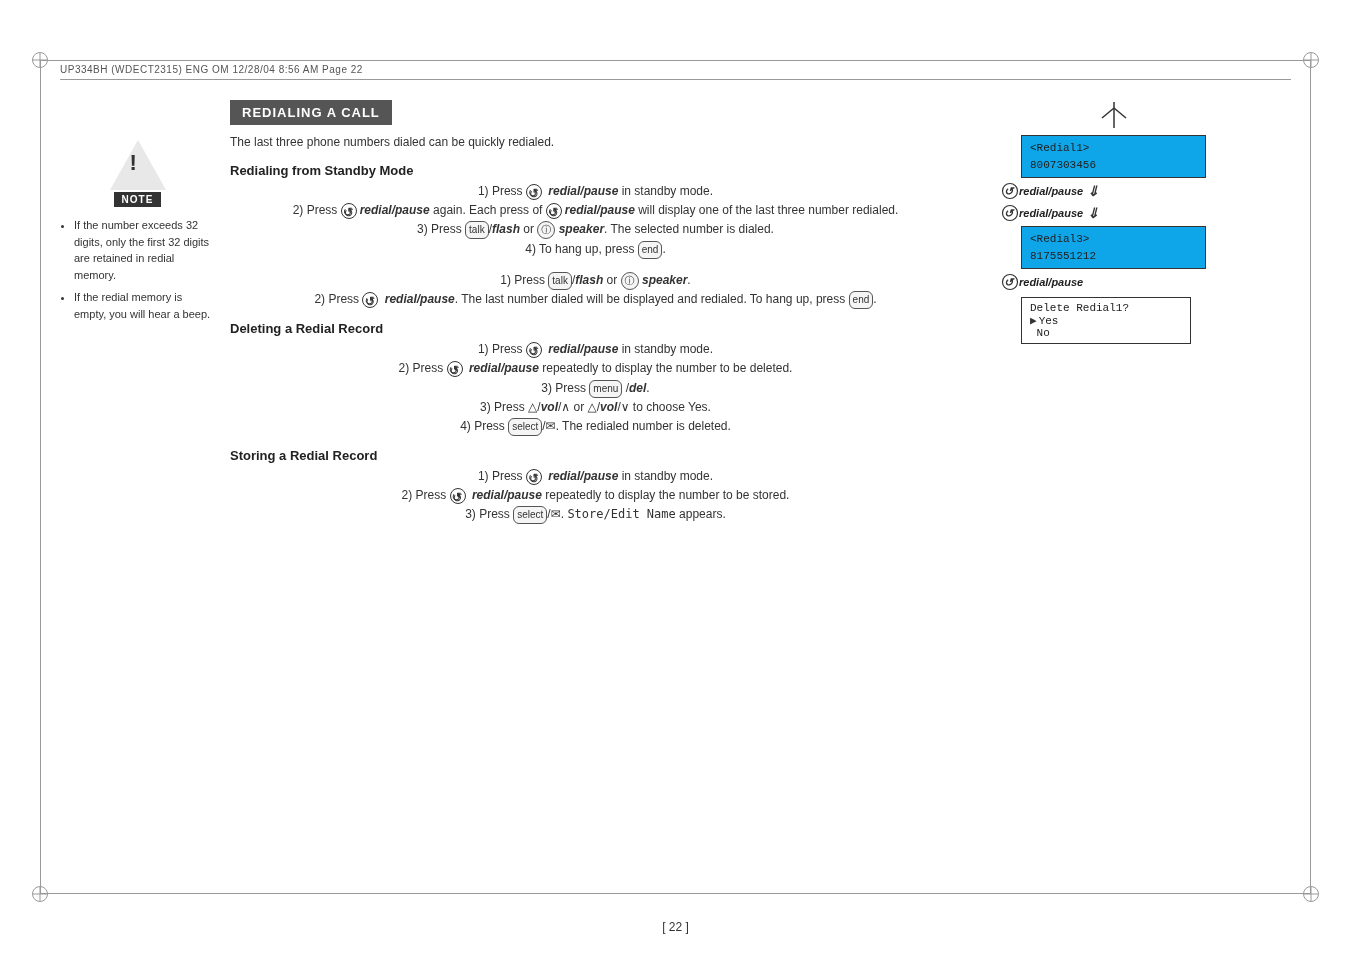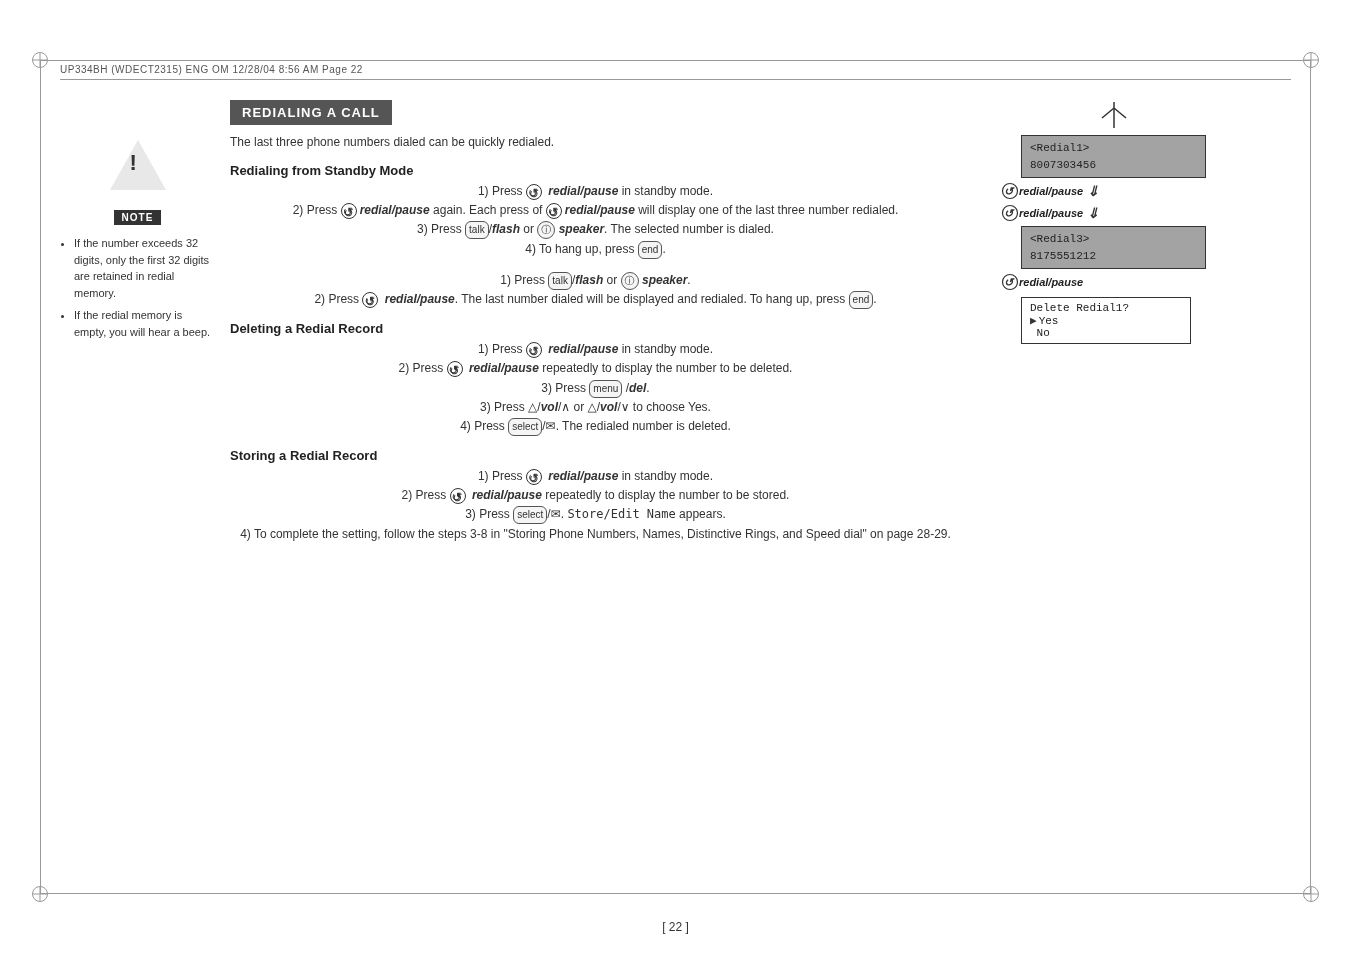--- a/index.html
+++ b/index.html
@@ -112,21 +112,21 @@
       font-size: 22px;
       font-weight: bold;
       color: #333;
     }
     .note-label-box {
       background: #333;
       color: #fff;
       font-size: 10px;
       font-weight: bold;
       padding: 2px 8px;
-      margin-top: 20px;
+      margin-top: 2px;
       letter-spacing: 1px;
     }
     .note-text {
       font-size: 11px;
       line-height: 1.5;
       color: #333;
       margin-top: 8px;
     }
     .note-text ul {
       list-style: disc;
@@ -199,21 +199,21 @@
     
     .diagram-area {
       position: absolute;
       right: 0;
       top: 0;
       width: 310px;
     }
 
     .phone-screen {
       border: 1px solid #333;
-      background: #a3a3a3;
+      background: #0ea5e9;
       font-family: 'Courier New', monospace;
       font-size: 11px;
       padding: 4px 8px;
       margin-bottom: 2px;
       width: 185px;
       margin-left: 40px;
     }
     .phone-screen .screen-line {
       line-height: 1.5;
     }
@@ -354,21 +354,20 @@
       </ol>
     </div>
 
     
     <div class="subsection">
       <div class="subsection-title">Storing a Redial Record</div>
       <ol>
         <li>1) Press <span class="redial-icon" style="display:inline-block;vertical-align:middle;">↺</span> <span class="bi">redial/pause</span> in standby mode.</li>
         <li>2) Press <span class="redial-icon" style="display:inline-block;vertical-align:middle;">↺</span> <span class="bi">redial/pause</span> repeatedly to display the number to be stored.</li>
         <li>3) Press <span class="btn-inline">select</span>/✉. <code>Store/Edit Name</code> appears.</li>
-        <li>4) To complete the setting, follow the steps 3-8 in "Storing Phone Numbers, Names, Distinctive Rings, and Speed dial" on page 28-29.</li>
       </ol>
     </div>
   </div>
 
   <div class="diagram-area">
 
     <div class="antenna-icon">
       <svg width="40" height="30" viewBox="0 0 40 30">
         <line x1="20" y1="28" x2="20" y2="8" stroke="#333" stroke-width="1.5"></line>
         <line x1="20" y1="8" x2="8" y2="18" stroke="#333" stroke-width="1.5"></line>

